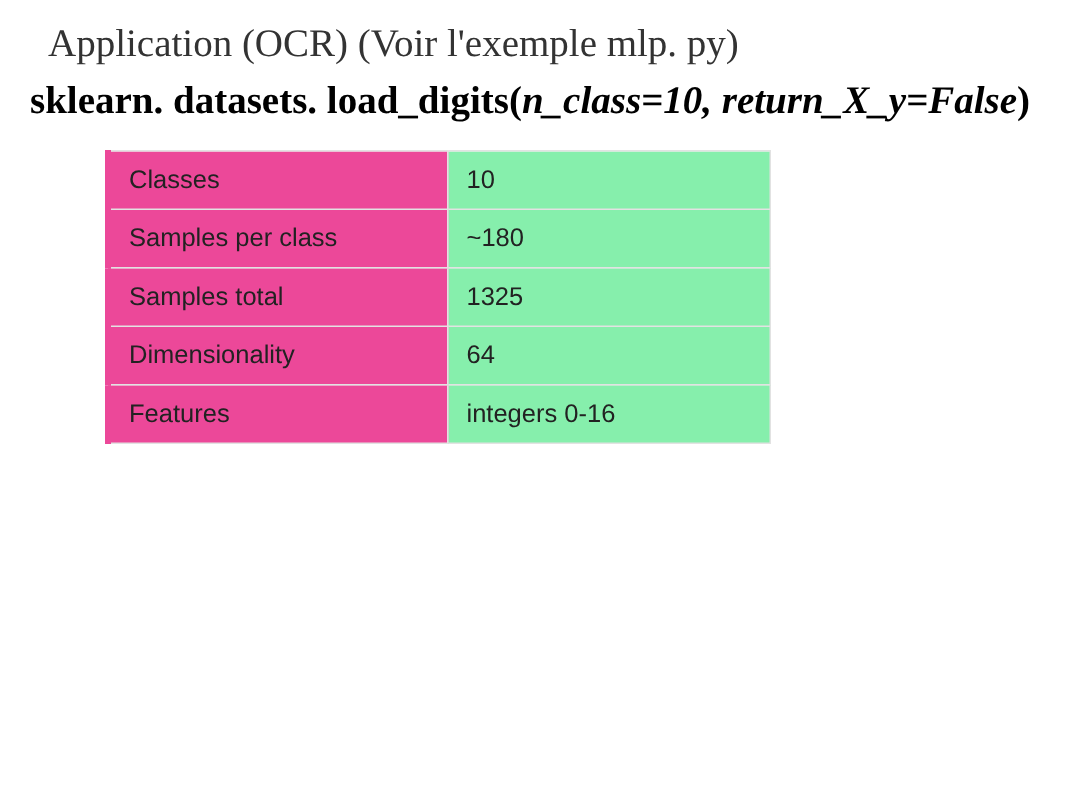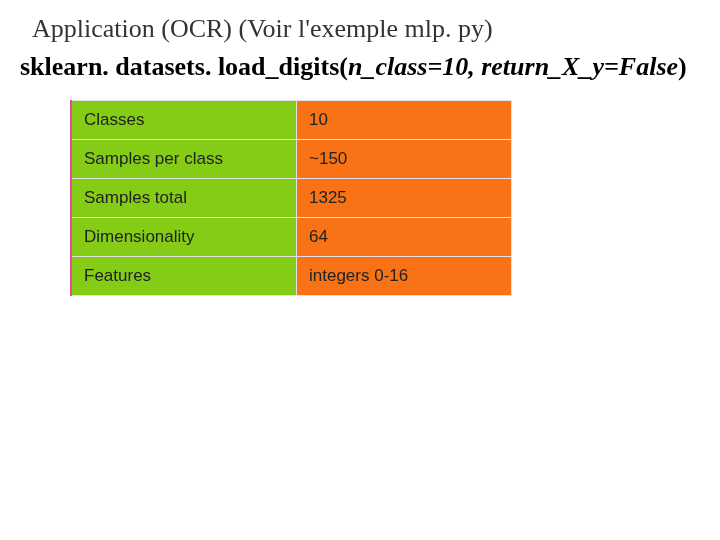--- a/index.html
+++ b/index.html
@@ -52,26 +52,26 @@
     border-collapse: collapse;
     font-family: Arial, Helvetica, sans-serif;
     font-size: 17px;
     color: #222;
   }
   td {
     border: 1px solid #e2e2e2;
     padding: 9px 12px;
   }
   td.key {
-    background: #84cc16;
+    background: #ec4899;
     width: 200px;
-    border-left: 2px solid #ec4899;
+    border-left: 4px solid #ec4899;
   }
   td.val {
-    background: #f97316;
+    background: #86efac;
     width: 190px;
   }
   tr.last td {
     border-bottom: 1px solid #e2e2e2;
   }
 </style>
 </head>
 <body>
 
 <div class="slide">
@@ -84,21 +84,21 @@
 
   <div class="table-wrap">
     <table>
       <tbody>
           <tr>
         <td class="key">Classes</td>
         <td class="val">10</td>
       </tr>
       <tr>
         <td class="key">Samples per class</td>
-        <td class="val">~150</td>
+        <td class="val">~180</td>
       </tr>
       <tr>
         <td class="key">Samples total</td>
         <td class="val">1325</td>
       </tr>
       <tr>
         <td class="key">Dimensionality</td>
         <td class="val">64</td>
       </tr>
       <tr class="last">

